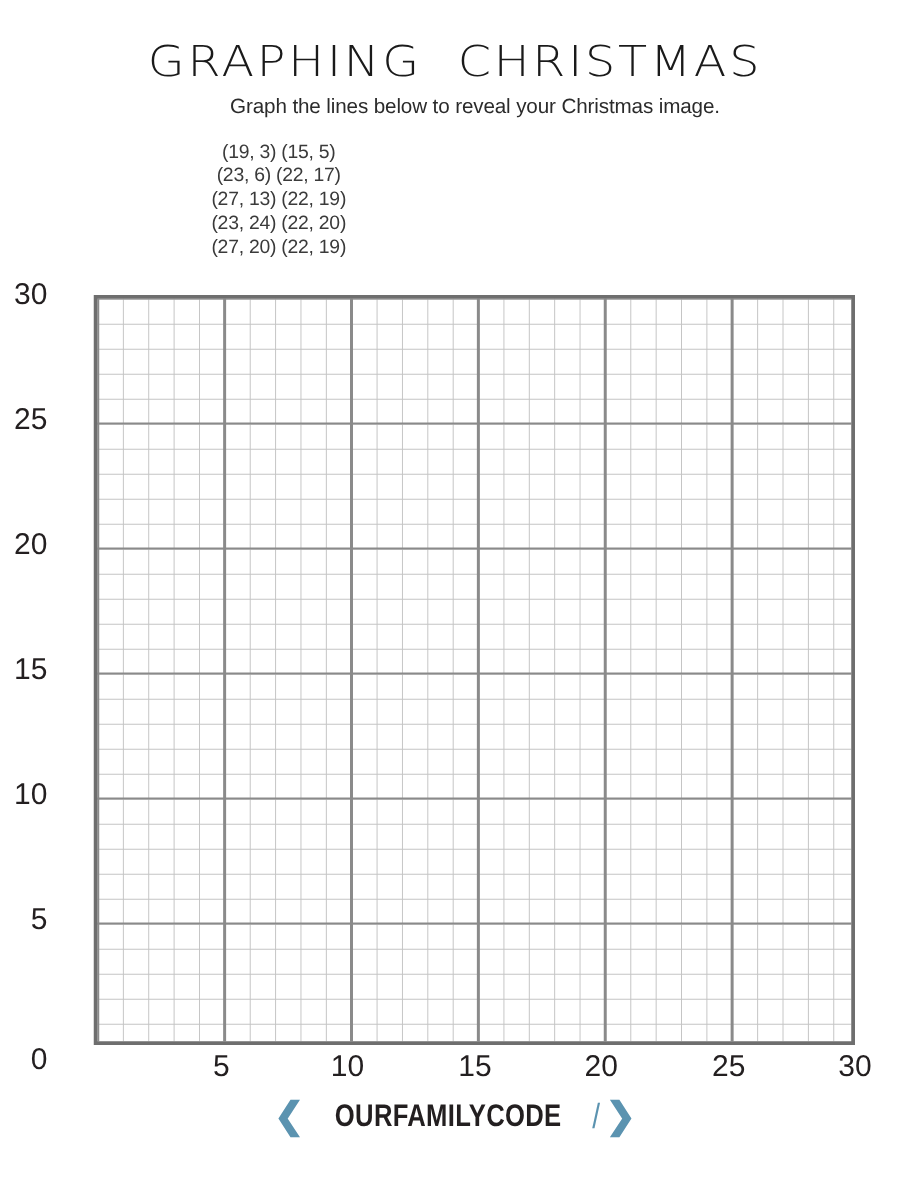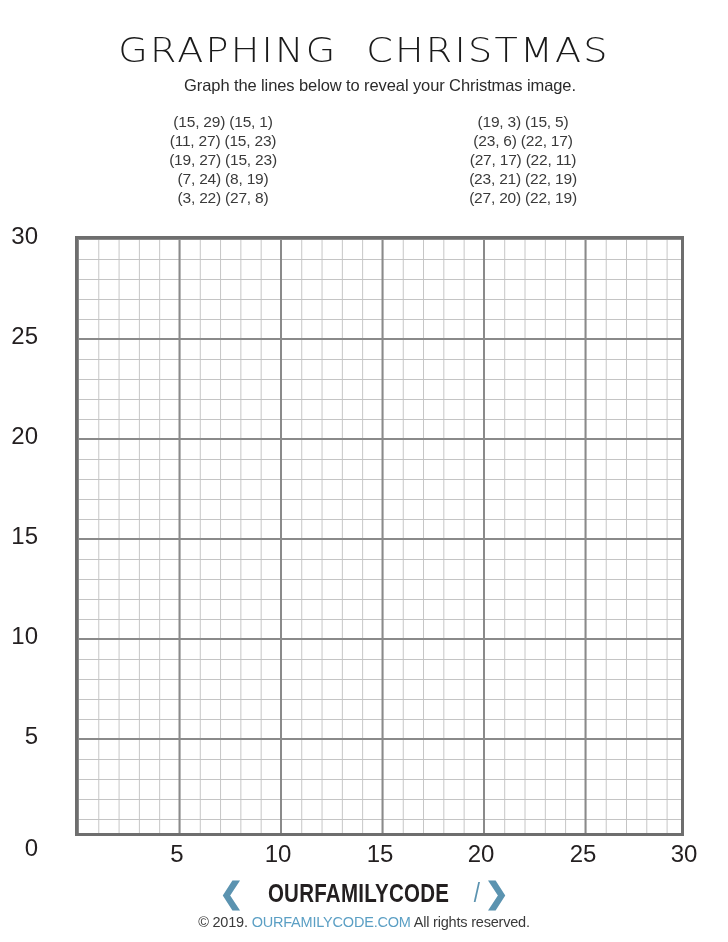--- a/index.html
+++ b/index.html
@@ -167,31 +167,24 @@
   }
 </style>
 </head>
 <body>
 
 <div id="worksheet-title">GRAPHING  CHRISTMAS</div>
 <div id="worksheet-subtitle">Graph the lines below to reveal your Christmas image.</div>
 
 <div id="coordinate-lists">
   <div class="coord-column">
-    <div class="coord-row">(15, 29) (15, 1)</div>
-    <div class="coord-row">(11, 27) (15, 23)</div>
-    <div class="coord-row">(19, 27) (15, 23)</div>
-    <div class="coord-row">(7, 24) (8, 19)</div>
-    <div class="coord-row">(3, 22) (27, 8)</div>
-  </div>
-  <div class="coord-column">
     <div class="coord-row">(19, 3) (15, 5)</div>
     <div class="coord-row">(23, 6) (22, 17)</div>
-    <div class="coord-row">(27, 17) (22, 11)</div>
-    <div class="coord-row">(23, 21) (22, 19)</div>
+    <div class="coord-row">(27, 13) (22, 19)</div>
+    <div class="coord-row">(23, 24) (22, 20)</div>
     <div class="coord-row">(27, 20) (22, 19)</div>
   </div>
 </div>
 
 <div id="graph-area">
   <div id="grid-plot"></div>
 </div>
 
 <div class="y-tick" style="top:236px">30</div>
 <div class="y-tick" style="top:336px">25</div>
@@ -208,18 +201,13 @@
 <div class="x-tick" style="left:583px">25</div>
 <div class="x-tick" style="left:684px">30</div>
 
 <div id="footer">
   <div id="brand-logo">
     <span class="bracket-icon">❮</span>
     <span id="brand-name">OURFAMILYCODE</span>
     <span class="slash-icon">/</span>
     <span class="bracket-icon">❯</span>
   </div>
-  <div id="copyright-line">
-    <span>© 2019.</span>
-    <span id="copyright-link">OURFAMILYCODE.COM</span>
-    <span>All rights reserved.</span>
-  </div>
 </div>
 
 </body></html>

